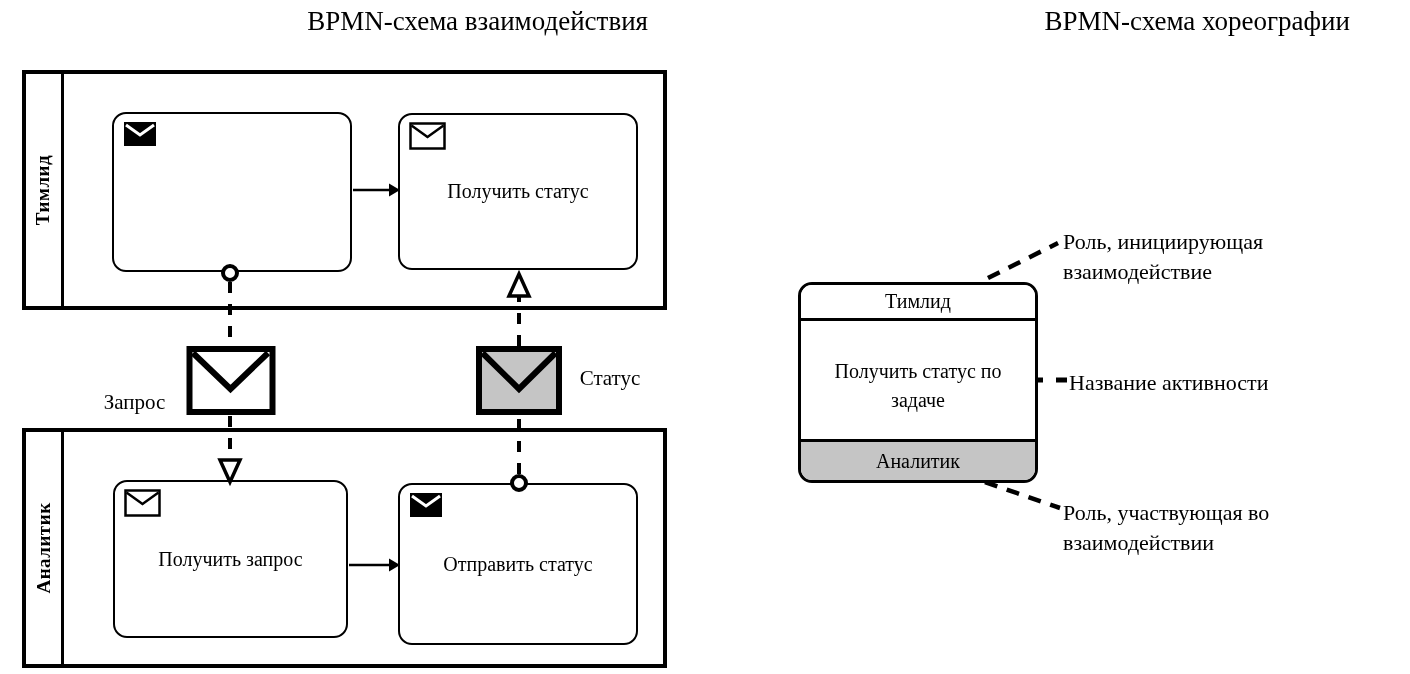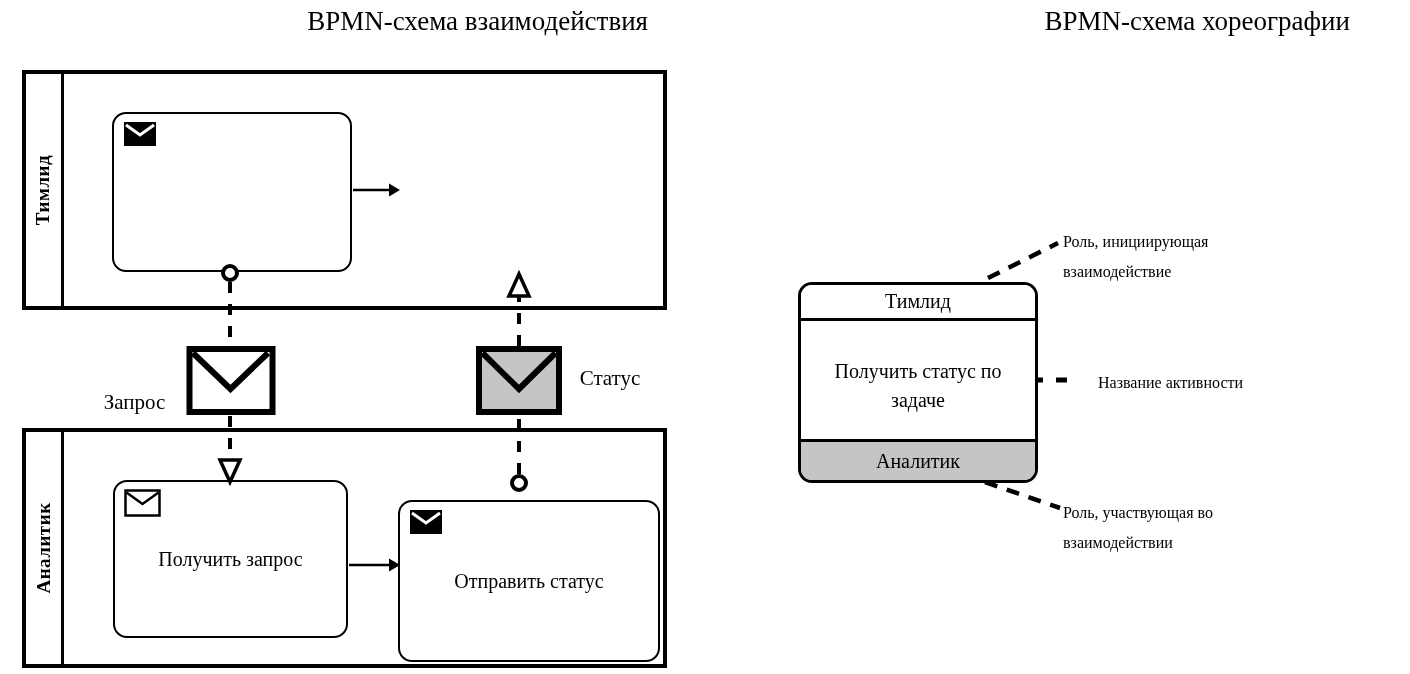--- a/index.html
+++ b/index.html
@@ -18,42 +18,42 @@
   .pool-band { position:absolute; left:0; top:0; bottom:0; width:38px; border-right:3px solid #000;
                display:flex; align-items:center; justify-content:center; }
   .pool-label { transform:rotate(-90deg); white-space:nowrap; font-weight:bold; font-size:19px; letter-spacing:0.5px; }
 
   .task { position:absolute; border:2.5px solid #000; border-radius:14px; background:#fff;
           display:flex; align-items:center; justify-content:center; text-align:center;
           font-size:20px; padding:0 10px; }
   .task-a1 { left:112px; top:112px; width:240px; height:160px; }
   .task-a2 { left:398px; top:113px; width:240px; height:157px; }
   .task-b1 { left:113px; top:480px; width:235px; height:158px;justify-content:center; }
-  .task-b2 { left:398px; top:483px; width:262px; height:162px;margin-top:17px; }
+  .task-b2 { left:398px; top:483px; width:240px; height:162px; }
   .task-icon { position:absolute; top:7px; left:9px; }
 
   .msg-label { position:absolute; font-size:21px; text-align:center; }
   .msg-label-request { left:92px;  top:366px; width:85px;margin-top:24px; }
   .msg-label-status  { left:570px; top:366px; width:80px; }
 
   .overlay { position:absolute; left:0; top:0; width:1410px; height:674px; pointer-events:none; }
 
   .chor { position:absolute; left:798px; top:282px; width:240px; height:201px;
           border:3.5px solid #000; border-radius:14px; background:#fff;
           display:flex; flex-direction:column; overflow:hidden; }
   .chor-top { height:36px; border-bottom:3.5px solid #000; display:flex; align-items:center; justify-content:center;
               font-size:20px; background:#fff; }
   .chor-mid { flex:1; display:flex; align-items:center; justify-content:center; text-align:center;
               font-size:20px; line-height:29px; padding:0 16px;margin-top:12px; }
   .chor-bottom { height:41px; border-top:3.5px solid #000; display:flex; align-items:center; justify-content:center;
                  font-size:20px; }
 
-  .annotation { position:absolute; font-size:16px; line-height:30px; }
+  .annotation { position:absolute; font-size:22px; line-height:30px; }
   .ann-initiator   { left:1063px; top:227px; width:240px; }
-  .ann-activity    { left:1069px; top:368px; width:250px; white-space:nowrap;margin-left:29px; }
+  .ann-activity    { left:1069px; top:368px; width:250px; white-space:nowrap; }
   .ann-participant { left:1063px; top:498px; width:245px; }
 </style>
 </head>
 <body>
 
 <div class="canvas">
 
   <div class="title left-title">BPMN-схема взаимодействия</div>
   <div class="title right-title">BPMN-схема хореографии</div>
 
@@ -66,20 +66,27 @@
     <div class="pool-band">
       <span class="pool-label">Аналитик</span>
     </div>
   </div>
 
   <div class="task task-a1">
     <svg class="task-icon" width="34" height="26">
       <rect x="1" y="1" width="32" height="24" fill="#000"></rect>
       <polyline points="3,4 17,14 31,4" stroke="#fff" stroke-width="3" fill="none"></polyline>
     </svg>
+  </div>
+  <div class="task task-a2">
+    <svg class="task-icon" width="37" height="28">
+      <rect x="1.5" y="1.5" width="34" height="25" fill="#fff" stroke="#000" stroke-width="2.5"></rect>
+      <polyline points="2.5,3.5 18.5,15 34.5,3.5" stroke="#000" stroke-width="2.5" fill="none"></polyline>
+    </svg>
+    <span>Получить статус</span>
   </div>
 
   <div class="task task-b1">
     <svg class="task-icon" width="37" height="28">
       <rect x="1.5" y="1.5" width="34" height="25" fill="#fff" stroke="#000" stroke-width="2.5"></rect>
       <polyline points="2.5,3.5 18.5,15 34.5,3.5" stroke="#000" stroke-width="2.5" fill="none"></polyline>
     </svg>
     <span>Получить запрос</span>
   </div>
   <div class="task task-b2">

